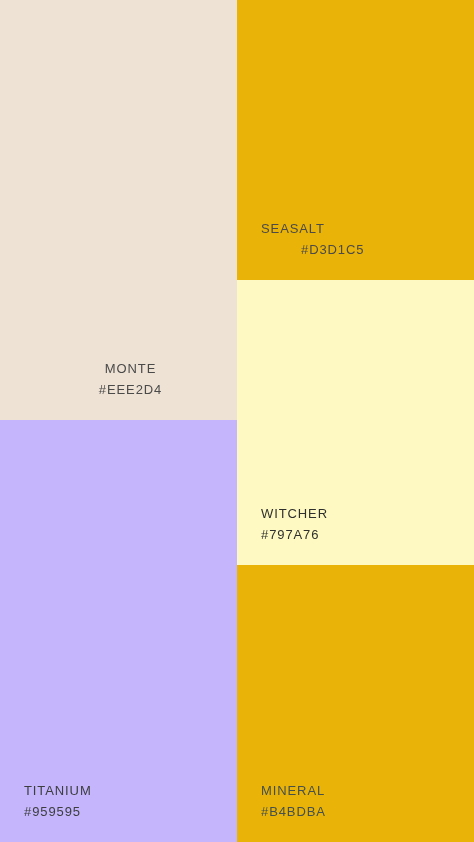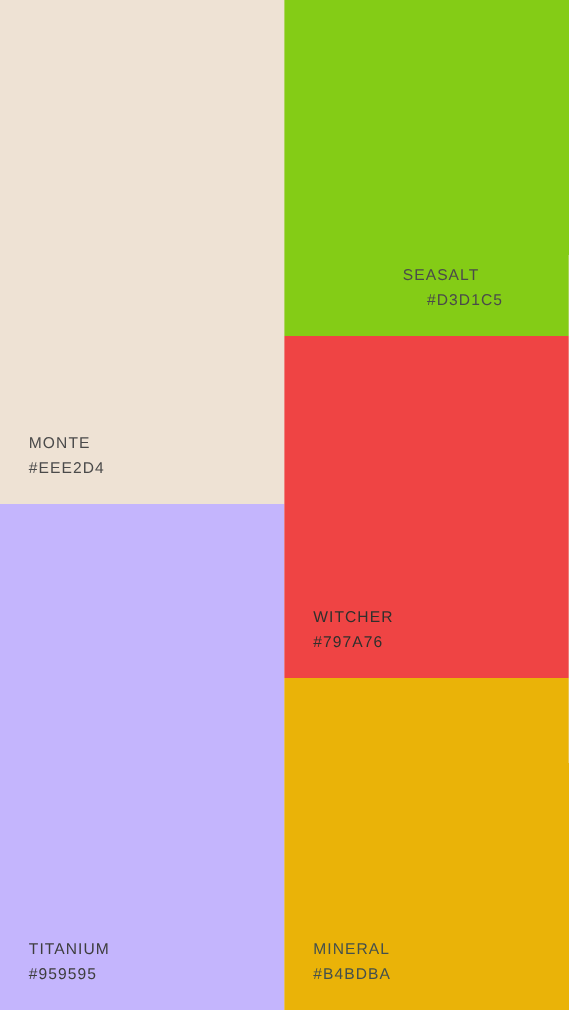--- a/index.html
+++ b/index.html
@@ -57,40 +57,40 @@
   .col-right .sw-1 { flex: 0 0 285px; }
   .col-right .sw-2 { flex: 0 0 277px; }
 </style>
 </head>
 <body>
 
 <div id="palette">
 
   <div class="column col-left">
 
-    <div class="swatch sw-0" style="background-color: rgb(238, 226, 212);">
+    <div class="swatch sw-0" style="background-color: rgb(238, 226, 212); align-items: center;">
       <span class="label-name" style="color: rgb(74, 74, 74);">MONTE</span>
       <span class="label-hex" style="color: rgb(74, 74, 74);">#EEE2D4</span>
     </div>
 
     <div class="swatch sw-1" style="background-color: #c4b5fd;">
       <span class="label-name" style="color: rgb(61, 61, 61);">TITANIUM</span>
       <span class="label-hex" style="color: rgb(61, 61, 61);">#959595</span>
     </div>
 
   </div>
 
   <div class="column col-right">
 
-    <div class="swatch sw-0" style="background-color: #84cc16; align-items: center;">
+    <div class="swatch sw-0" style="background-color: #eab308;">
       <span class="label-name" style="color: rgb(74, 74, 74);">SEASALT</span>
       <span class="label-hex" style="color: rgb(74, 74, 74); margin-left: 40px;">#D3D1C5</span>
     </div>
 
-    <div class="swatch sw-1" style="background-color: #ef4444;">
+    <div class="swatch sw-1" style="background-color: #fef9c3;">
       <span class="label-name" style="color: rgb(47, 48, 45);">WITCHER</span>
       <span class="label-hex" style="color: rgb(47, 48, 45);">#797A76</span>
     </div>
 
     <div class="swatch sw-2" style="background-color: #eab308;">
       <span class="label-name" style="color: rgb(68, 80, 77);">MINERAL</span>
       <span class="label-hex" style="color: rgb(68, 80, 77);">#B4BDBA</span>
     </div>
 
   </div>

